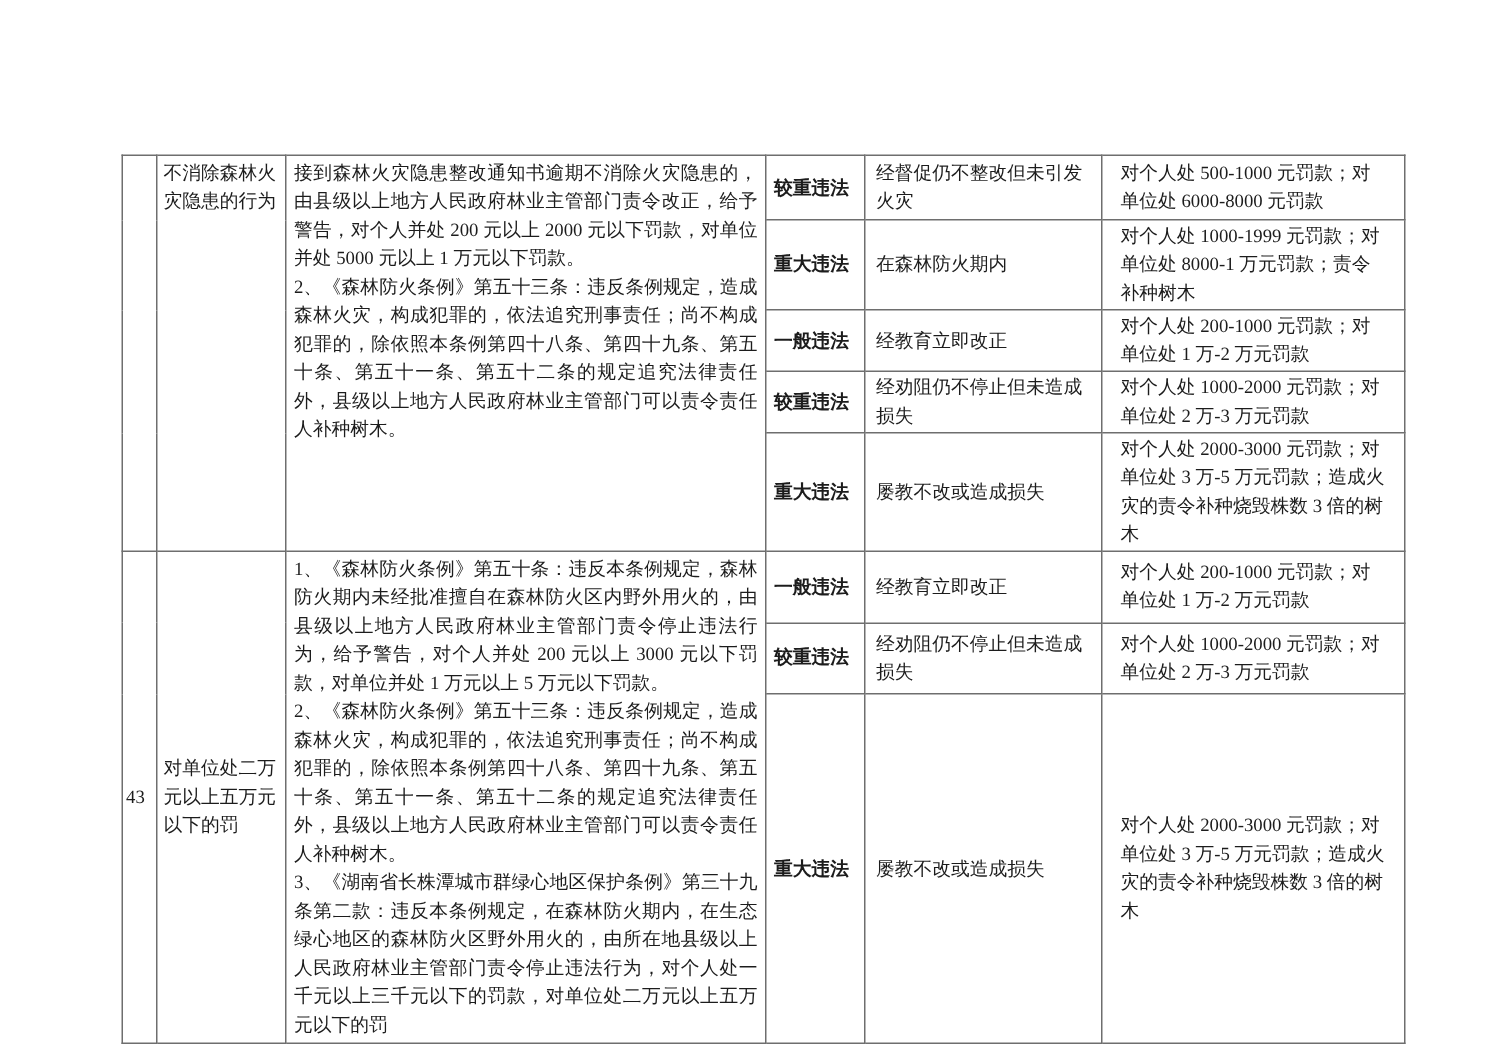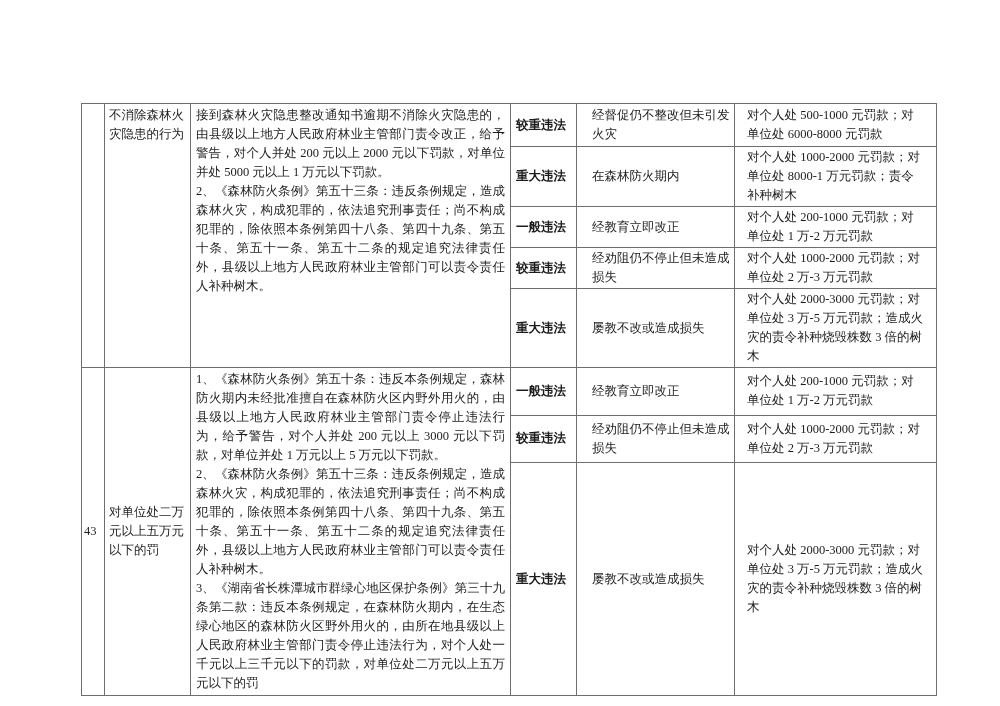--- a/index.html
+++ b/index.html
@@ -48,21 +48,21 @@
     text-align: justify;
     white-space: pre-wrap;
     padding: 2px 5px 2px 5px;
     margin-left: 16px;
   }
   td.sev {
     padding-left: 5px;
     font-weight: bold;
   }
   td.cond {
-    padding-left: 15px;
+    padding-left: 7px;
     margin-left: 32px;
   }
   td.pen {
     padding: 1px 12px;
   }
   
   tr.s1r1 { height: 43px; }
   tr.s1r2 { height: 40px; }
   tr.s1r3 { height: 37px; }
   tr.s1r4 { height: 40px; }
@@ -91,21 +91,21 @@
         <td class="behavior top-align" rowspan="5">不消除森林火灾隐患的行为</td>
         <td class="legal" rowspan="5">接到森林火灾隐患整改通知书逾期不消除火灾隐患的，由县级以上地方人民政府林业主管部门责令改正，给予警告，对个人并处 200 元以上 2000 元以下罚款，对单位并处 5000 元以上 1 万元以下罚款。
 2、《森林防火条例》第五十三条：违反条例规定，造成森林火灾，构成犯罪的，依法追究刑事责任；尚不构成犯罪的，除依照本条例第四十八条、第四十九条、第五十条、第五十一条、第五十二条的规定追究法律责任外，县级以上地方人民政府林业主管部门可以责令责任人补种树木。</td>
         <td class="sev">较重违法</td>
         <td class="cond">经督促仍不整改但未引发火灾</td>
         <td class="pen">对个人处 500-1000 元罚款；对单位处 6000-8000 元罚款</td>
       </tr>
       <tr class="s1r2">
         <td class="sev">重大违法</td>
         <td class="cond">在森林防火期内</td>
-        <td class="pen">对个人处 1000-2000 元罚款；对单位处 8000-1 万元罚款；责令补种树木</td>
+        <td class="pen">对个人处 1000-1999 元罚款；对单位处 8000-1 万元罚款；责令补种树木</td>
       </tr>
       <tr class="s1r3">
         <td class="sev">一般违法</td>
         <td class="cond">经教育立即改正</td>
         <td class="pen">对个人处 200-1000 元罚款；对单位处 1 万-2 万元罚款</td>
       </tr>
       <tr class="s1r4">
         <td class="sev">较重违法</td>
         <td class="cond">经劝阻仍不停止但未造成损失</td>
         <td class="pen">对个人处 1000-2000 元罚款；对单位处 2 万-3 万元罚款</td>

